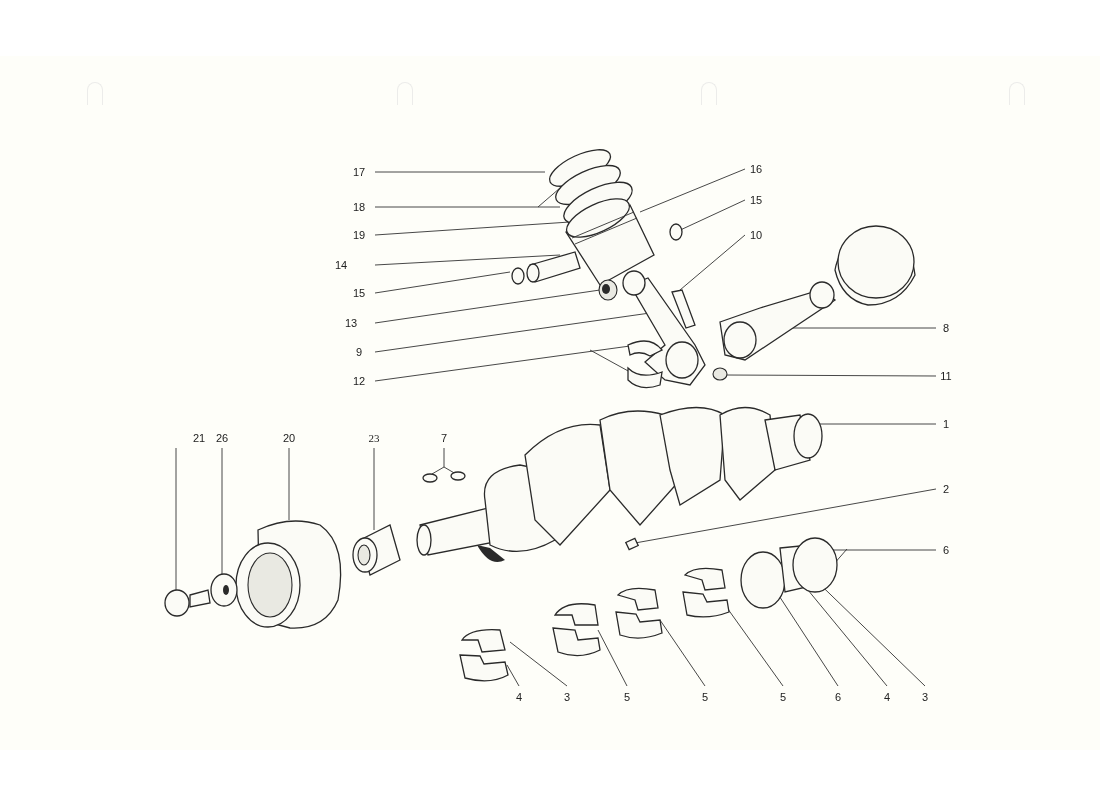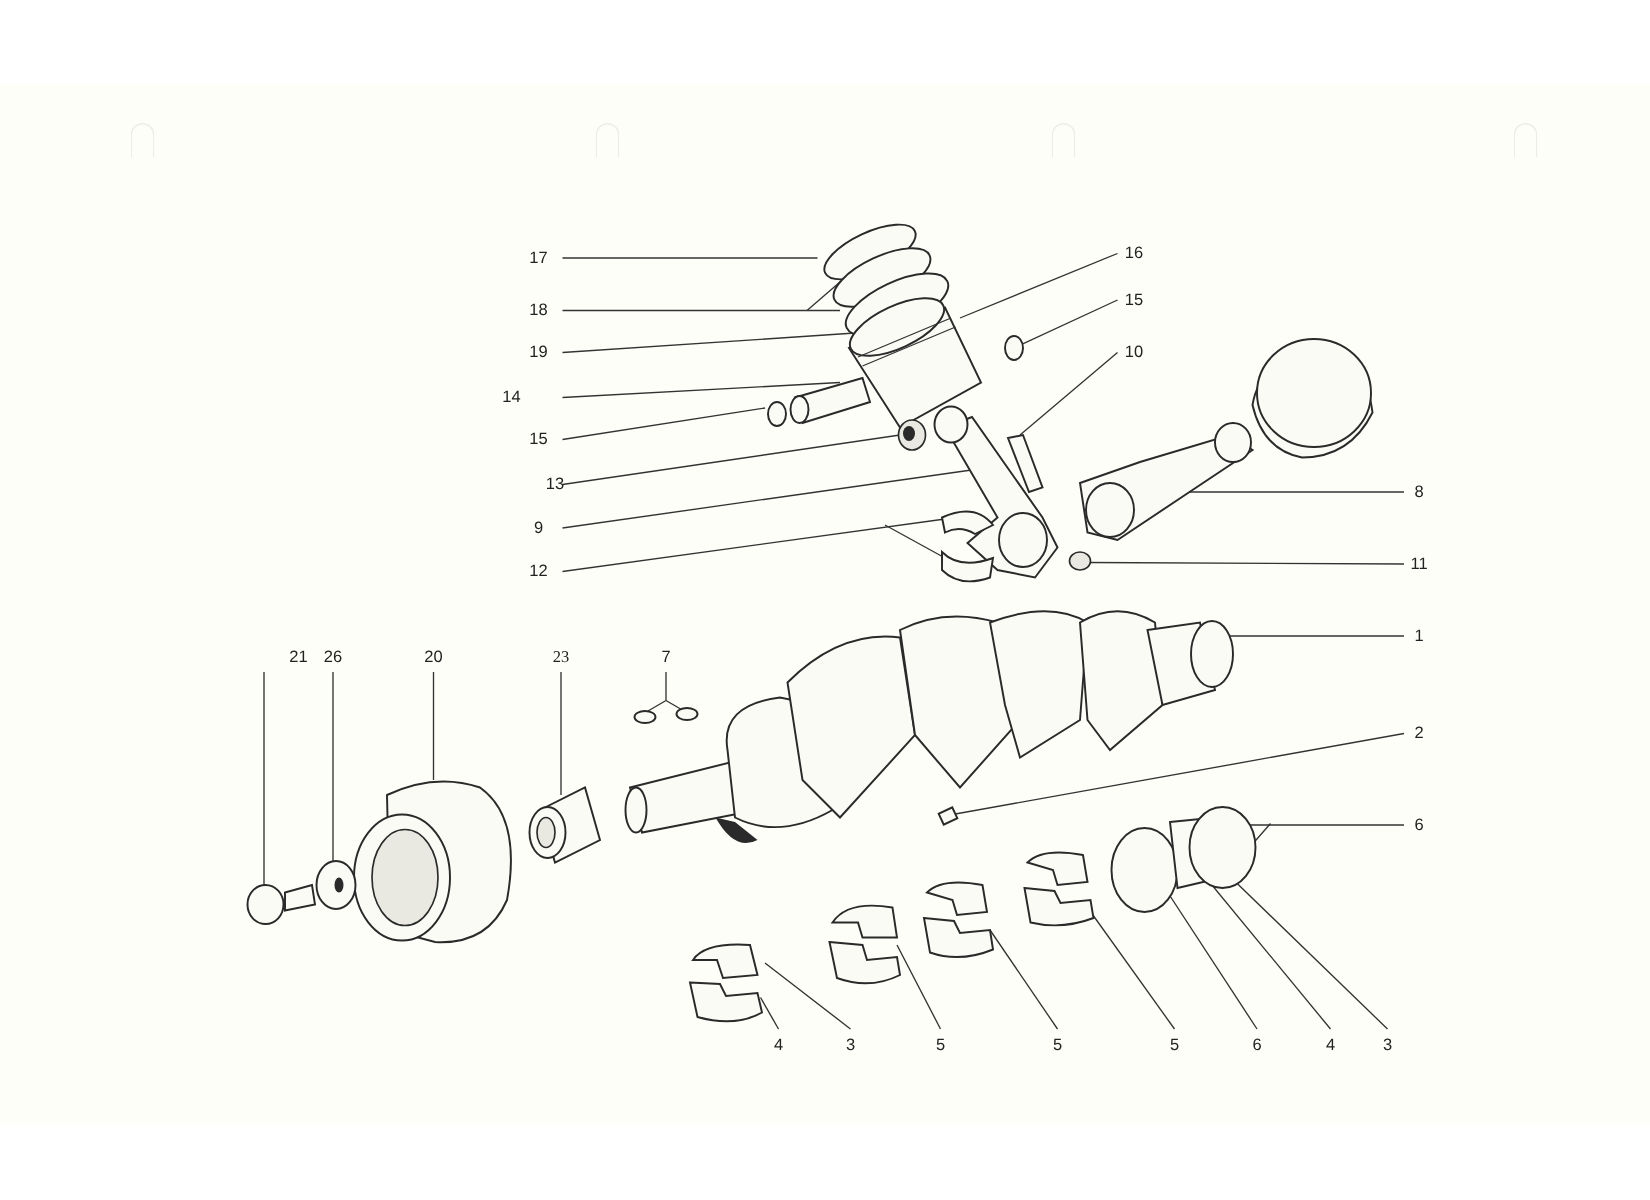--- a/index.html
+++ b/index.html
@@ -160,21 +160,21 @@
     <ellipse class="part" cx="815" cy="565" rx="22" ry="27" fill="none"></ellipse>
   </g>
 </svg>
 
 <div id="labels">
     <div class="label" style="left: 359px; top: 172px;">17</div>
     <div class="label" style="left: 359px; top: 207px;">18</div>
     <div class="label" style="left: 359px; top: 235px;">19</div>
     <div class="label" style="left: 341px; top: 265px;">14</div>
     <div class="label" style="left: 359px; top: 293px;">15</div>
-    <div class="label" style="left: 370px; top: 323px;">13</div>
+    <div class="label" style="left: 351px; top: 323px;">13</div>
     <div class="label" style="left: 359px; top: 352px;">9</div>
     <div class="label" style="left: 359px; top: 381px;">12</div>
     <div class="label" style="left: 756px; top: 169px;">16</div>
     <div class="label" style="left: 756px; top: 200px;">15</div>
     <div class="label" style="left: 756px; top: 235px;">10</div>
     <div class="label" style="left: 946px; top: 328px;">8</div>
     <div class="label" style="left: 946px; top: 376px;">11</div>
     <div class="label" style="left: 946px; top: 424px;">1</div>
     <div class="label" style="left: 946px; top: 489px;">2</div>
     <div class="label" style="left: 946px; top: 550px;">6</div>

